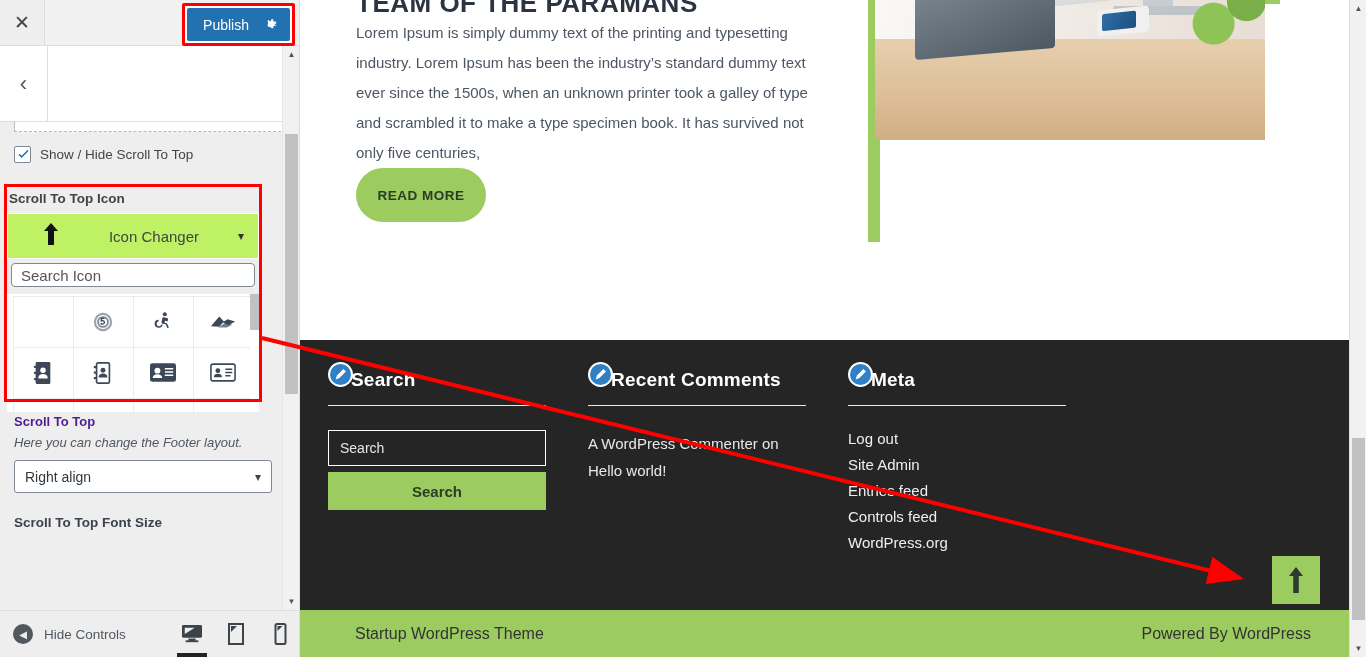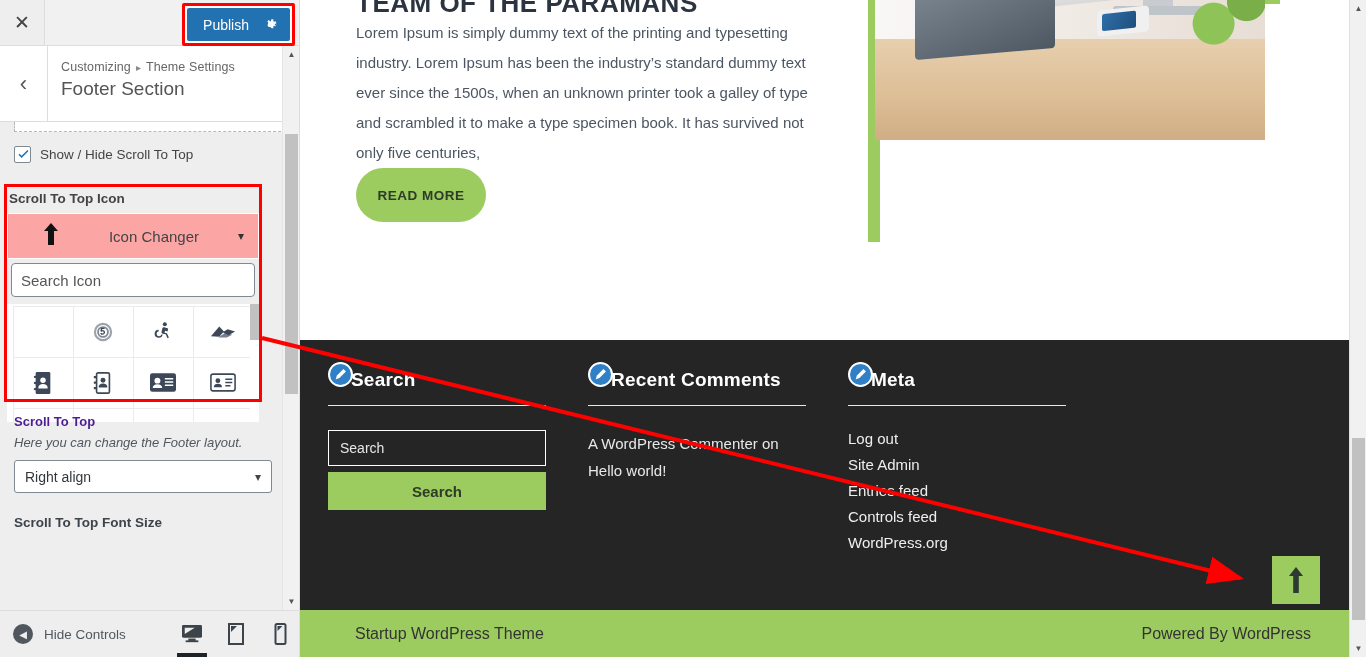--- a/index.html
+++ b/index.html
@@ -76,28 +76,28 @@
 
   
   .redbox {
     position: absolute; left: 4px; top: 62px; width: 258px; height: 218px;
     border: 3px solid #ff0000; background: transparent; pointer-events: none;
     z-index: 6;
   }
   .icon-ctl { position: absolute; left: 7px; top: 65px; width: 252px; }
   .icon-ctl-label { font-size: 13.5px; color: #444; font-weight: 600; padding: 4px 2px 7px 2px; }
   .icon-changer-bar {
-    background: #fca5a5; height: 46px; display: flex; align-items: center;
+    background: #bef264; height: 46px; display: flex; align-items: center;
     padding: 0 14px; cursor: pointer; border: 1px solid #fff; gap: 24px;
   }
   .ic-arrow { font-size: 22px; color: #111; line-height: 1; width: 58px; text-align: center; }
   .ic-label { font-size: 15px; color: #444; flex: 1; text-align: center; }
   .ic-caret { font-size: 12px; color: #333; margin-left: 10px; }
   .search-icon-input {
-    display: block; width: 244px; margin: 4px auto 0 auto; height: 34px;
+    display: block; width: 244px; margin: 4px auto 0 auto; height: 24px;
     border: 1px solid #7e8993; border-radius: 4px; padding: 0 9px;
     font-size: 15px; color: #333; background: #fff;
     font-family: "Liberation Sans", sans-serif;
   }
   .search-icon-input::placeholder { color: #555; }
   .icon-grid-wrap {
     position: relative; width: 252px; height: 118px; overflow: hidden;
     background: #fff; margin-top: 7px;
   }
   .icon-grid {
@@ -331,26 +331,20 @@
               <path d="M10 6.5a3.5 3.5 0 100 7 3.5 3.5 0 000-7zm0 5.5a2 2 0 110-4 2 2 0 010 4z"></path>
               <path d="M17.4 11.2l-1.5-.5a6 6 0 000-1.4l1.5-.5a.6.6 0 00.4-.8l-.8-1.9a.6.6 0 00-.7-.3l-1.5.5a6 6 0 00-1.2-1l.3-1.5a.6.6 0 00-.5-.7h-2a.6.6 0 00-.6.6l-.2 1.6a6 6 0 00-1.3.5L7.8 4.1a.6.6 0 00-.8.2l-1 1.7a.6.6 0 00.1.8l1.2 1a6 6 0 000 1.4l-1.2 1a.6.6 0 00-.1.8l1 1.7c.2.3.5.4.8.2l1.5-.6c.4.2.8.4 1.3.5l.2 1.6c0 .3.3.6.6.6h2c.3 0 .6-.3.5-.7l-.3-1.5c.5-.3.9-.6 1.2-1l1.5.5c.3.1.6 0 .7-.3l.8-1.9a.6.6 0 00-.4-.8z" opacity=".95"></path>
             </svg>
           </span>
         </button>
       </div>
     </div>
 
     <div class="cust-sub">
       <div class="back-btn">‹</div>
-      <div class="sub-titles">
-        <div class="breadcrumb">
-          <span>Customizing</span><span class="sep">▸</span><span>Theme Settings</span>
-        </div>
-        <div class="panel-title">Footer Section</div>
-      </div>
     </div>
 
     <div class="cust-body">
       <div class="dashed-stub"></div>
 
       <div class="chk-row">
         <span class="chk">
           <svg width="15" height="15" viewBox="0 0 20 20" fill="#2271b1">
               <path d="M7.5 14.6L3.3 10.4l1.4-1.4 2.8 2.8 7.8-7.8 1.4 1.4z"></path>
             </svg>

